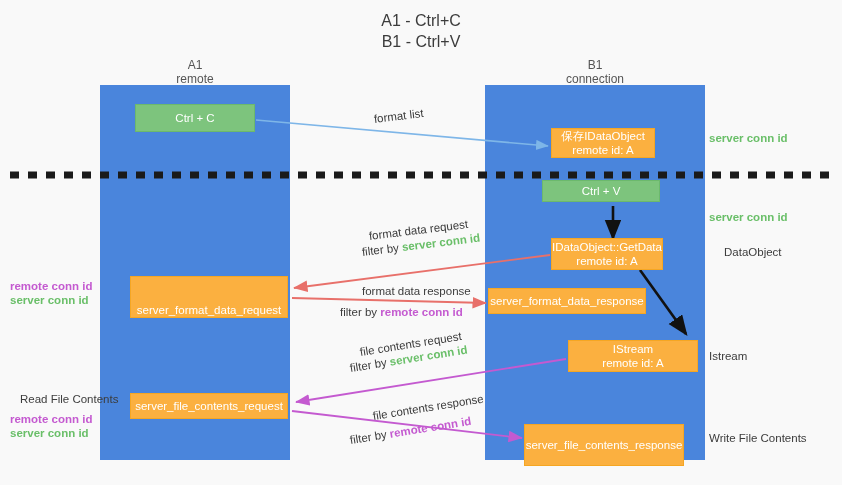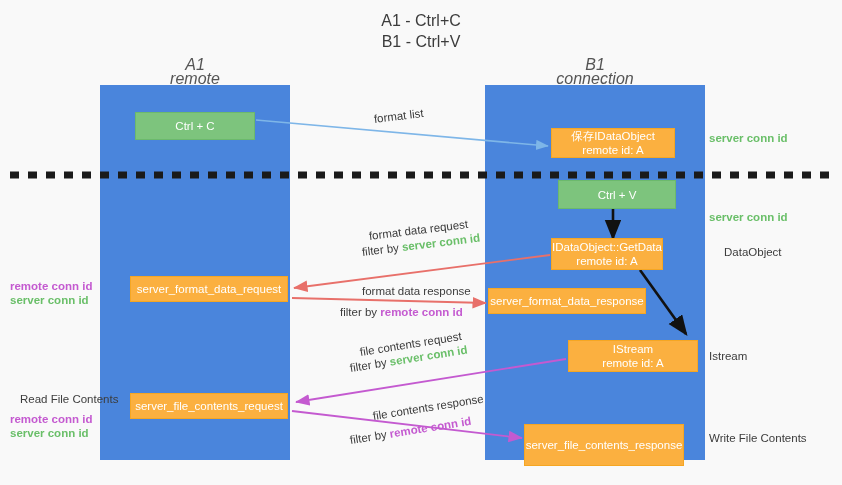--- a/index.html
+++ b/index.html
@@ -12,21 +12,21 @@
   .stage{position:absolute;inset:0;}
   svg.layer{position:absolute;left:0;top:0;width:842px;height:485px;pointer-events:none;}
 
   
   .title{
     position:absolute;left:0;top:10px;width:842px;text-align:center;
     font-size:16px;line-height:21px;color:#3c3c3c;
   }
 
   
-  .colhead{position:absolute;text-align:center;font-size:16px;line-height:14px;color:#555;font-style:italic;}
+  .colhead{position:absolute;text-align:center;font-size:12px;line-height:14px;color:#555;}
   .colhead .l1{display:block;}
   .colhead .l2{display:block;}
 
   
   .lane{position:absolute;background:#4a85dc;}
 
   
   .box{
     position:absolute;box-sizing:border-box;
     display:flex;flex-direction:column;align-items:center;justify-content:center;
@@ -97,44 +97,44 @@
 
     <line x1="550" y1="255" x2="294" y2="288" stroke="#e8706a" stroke-width="1.8" marker-end="url(#ah-red)"></line>
 
     <line x1="292" y1="298" x2="486" y2="303" stroke="#e8706a" stroke-width="1.8" marker-end="url(#ah-red)"></line>
 
     <line x1="566" y1="359" x2="296" y2="402" stroke="#c45ad0" stroke-width="1.8" marker-end="url(#ah-mag)"></line>
 
     <line x1="292" y1="411" x2="522" y2="438" stroke="#c45ad0" stroke-width="1.8" marker-end="url(#ah-mag)"></line>
   </svg>
 
-  <div class="box green" style="left:135px;top:104px;width:120px;height:28px;margin-top:8px;">
+  <div class="box green" style="left:135px;top:104px;width:120px;height:28px;">
     <span>Ctrl + C</span>
   </div>
 
-  <div class="box orange" style="left:551px;top:128px;width:124px;height:30px;">
+  <div class="box orange" style="left:551px;top:128px;width:104px;height:30px;">
     <span>保存IDataObject</span>
     <span class="sub">remote id: A</span>
   </div>
 
-  <div class="box green" style="left:558px;top:180px;width:118px;height:29px;">
+  <div class="box green" style="left:542px;top:180px;width:118px;height:22px;">
     <span>Ctrl + V</span>
   </div>
 
   <div class="box orange" style="left:551px;top:238px;width:112px;height:32px;">
     <span>IDataObject::GetData</span>
     <span class="sub">remote id: A</span>
   </div>
 
   <div class="box orange" style="left:568px;top:340px;width:130px;height:32px;">
     <span>IStream</span>
     <span class="sub">remote id: A</span>
   </div>
 
-  <div class="box orange" style="left:130px;top:276px;width:158px;height:26px;">
+  <div class="box orange" style="left:130px;top:276px;width:158px;height:42px;justify-content:flex-end;">
     <span>server_format_data_request</span>
   </div>
 
   <div class="box orange" style="left:130px;top:393px;width:158px;height:26px;">
     <span>server_file_contents_request</span>
   </div>
 
   <div class="box orange" style="left:488px;top:288px;width:158px;height:26px;">
     <span>server_format_data_response</span>
   </div>

